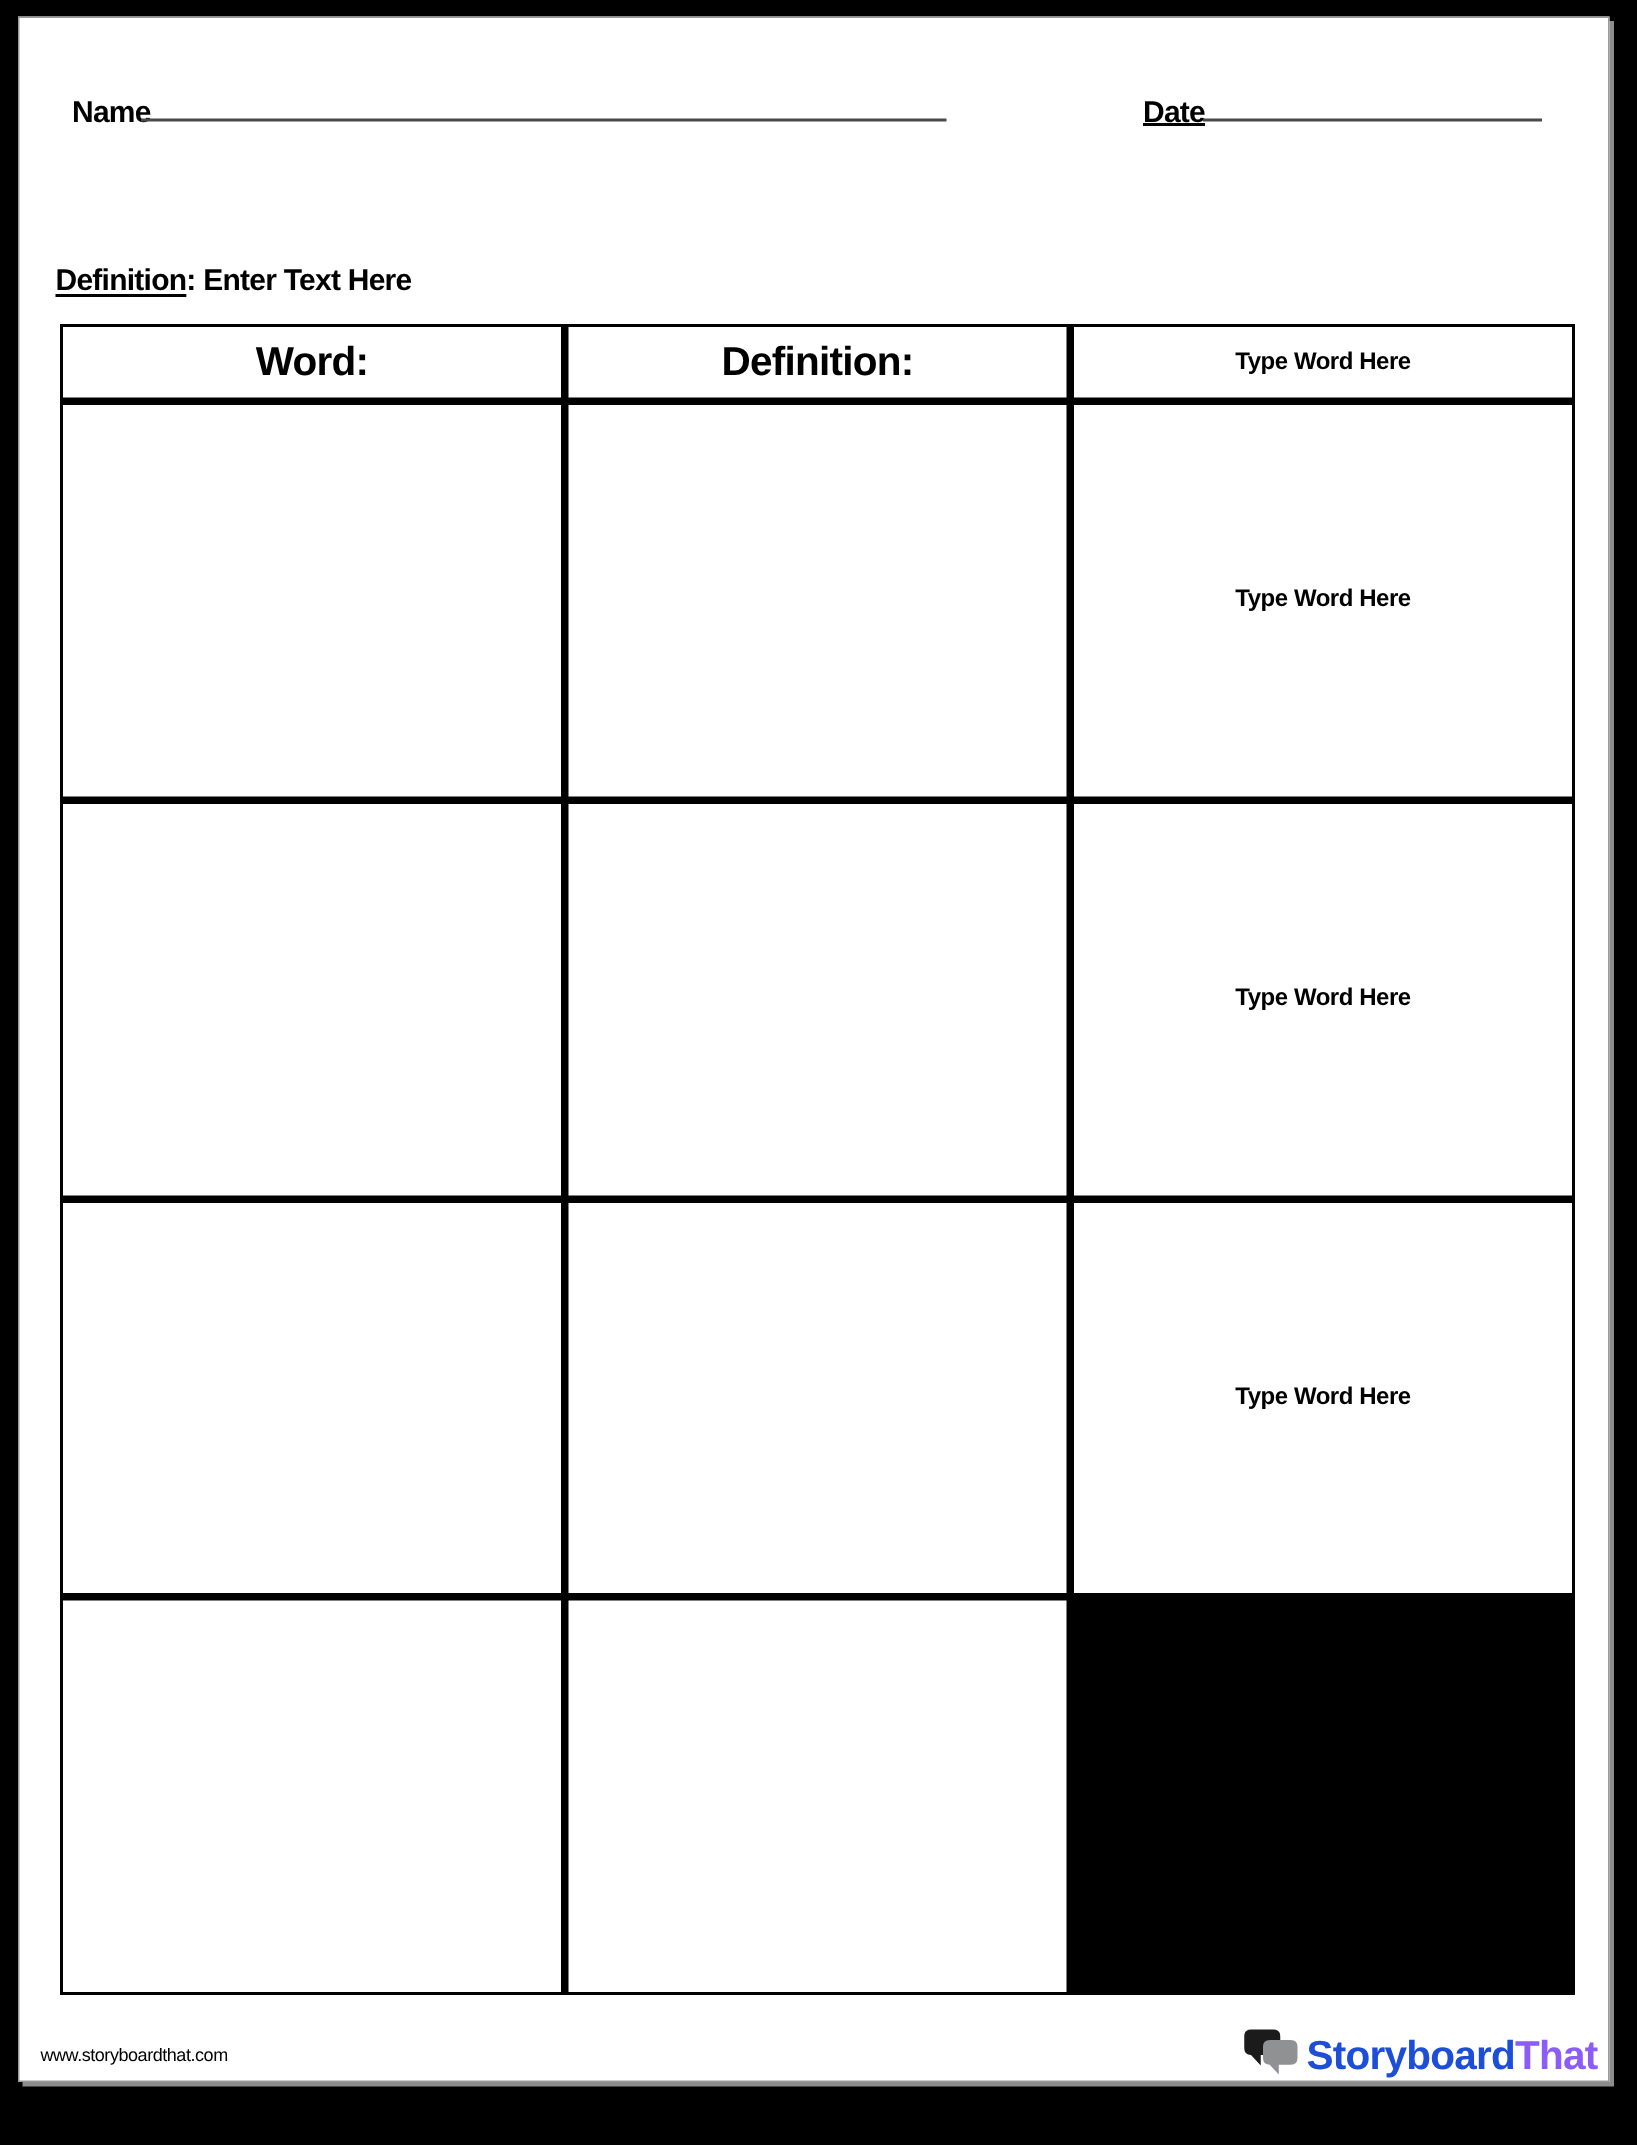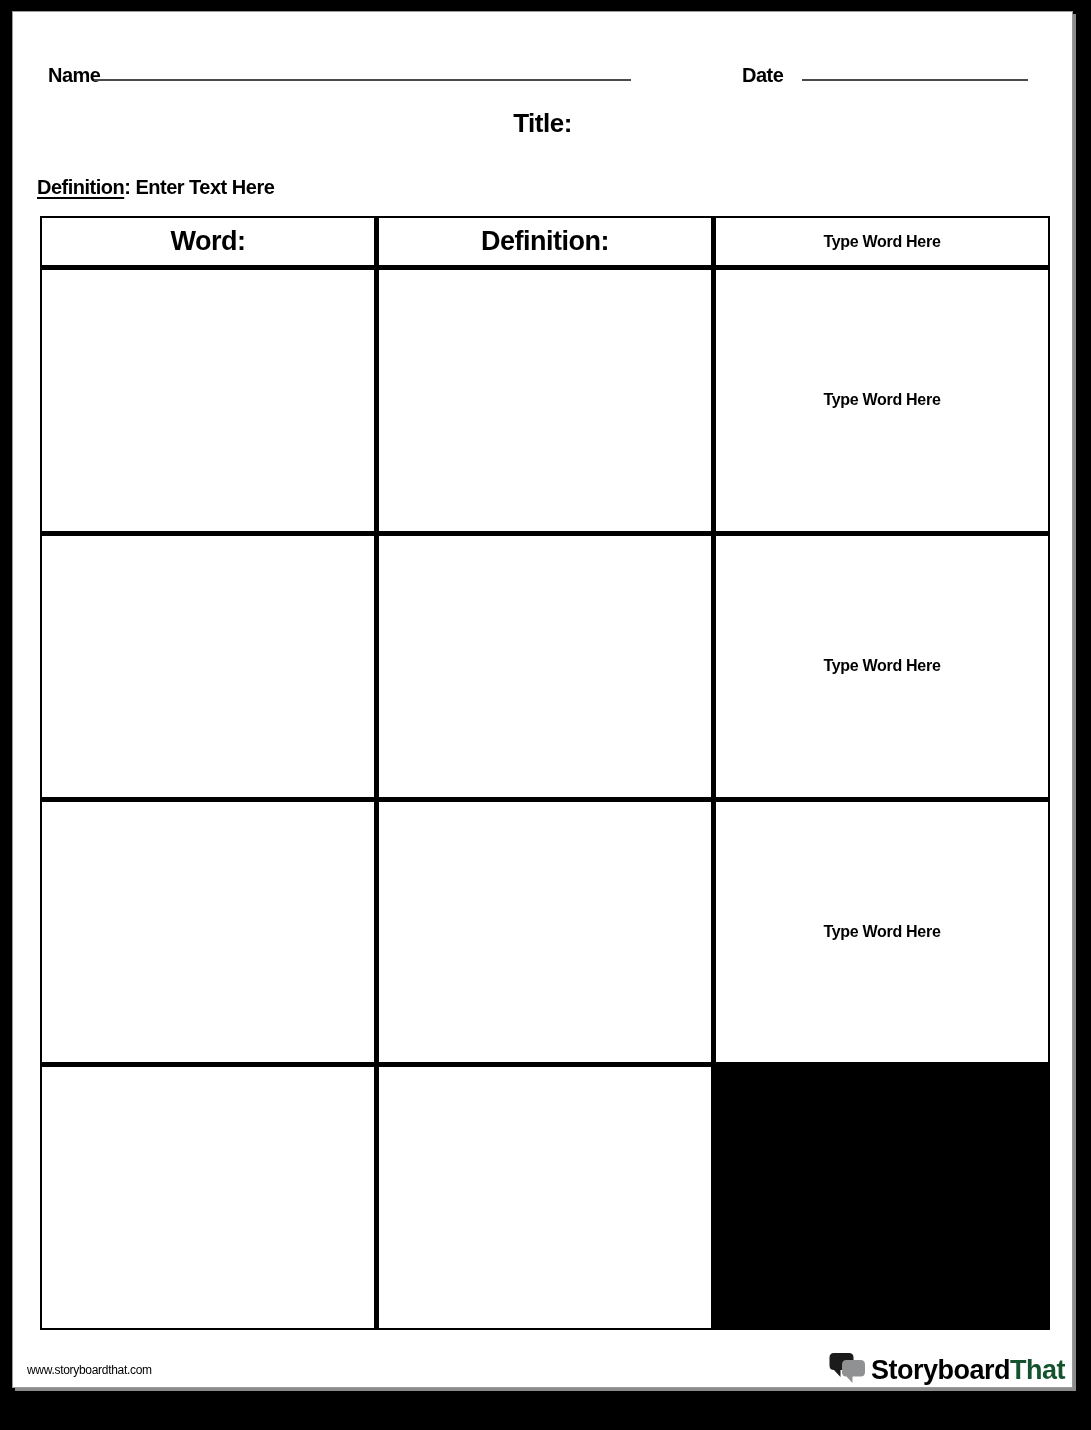--- a/index.html
+++ b/index.html
@@ -35,23 +35,24 @@
   }
   .name-label {
     position: absolute;
     left: 35px;
     top: 52px;
     font-size: 20px;
     text-align: right;
   }
   .date-label {
     position: absolute;
-    left: 729px;
+    left: 749px;
     top: 52px;
     font-size: 20px;
+    text-decoration: underline;
   }
   .rule {
     position: absolute;
     top: 67px;
     height: 0;
     border-top: 2px solid #4a4a4a;
   }
   .name-rule { left: 81px; width: 537px; }
   .date-rule { left: 789px; width: 226px; }
   .title {
@@ -118,36 +119,35 @@
     top: 1340px;
     display: flex;
     align-items: center;
     gap: 5px;
   }
   .logo-text {
     font-size: 27px;
     font-weight: bold;
     letter-spacing: -0.5px;
   }
-  .logo-dark { color: #000000; }
-  .logo-gray { color: #14532d; }
+  .logo-dark { color: #1d4ed8; }
+  .logo-gray { color: #8b5cf6; }
 </style>
 </head>
 <body>
 
 <div class="frame">
   <div class="page">
 
     <span class="name-label cond">Name</span>
     <div class="rule name-rule"></div>
 
     <span class="date-label cond">Date</span>
     <div class="rule date-rule"></div>
 
-    <div class="title cond">Title:</div>
 
     <div class="directions cond"><span class="dir-label">Definition</span><span>: Enter Text Here</span></div>
 
     <div class="vocab-table">
       <div class="th">Word:</div>
       <div class="th">Definition:</div>
 
       <div class="word-cell">
           <span>Type Word Here</span>
         </div>

